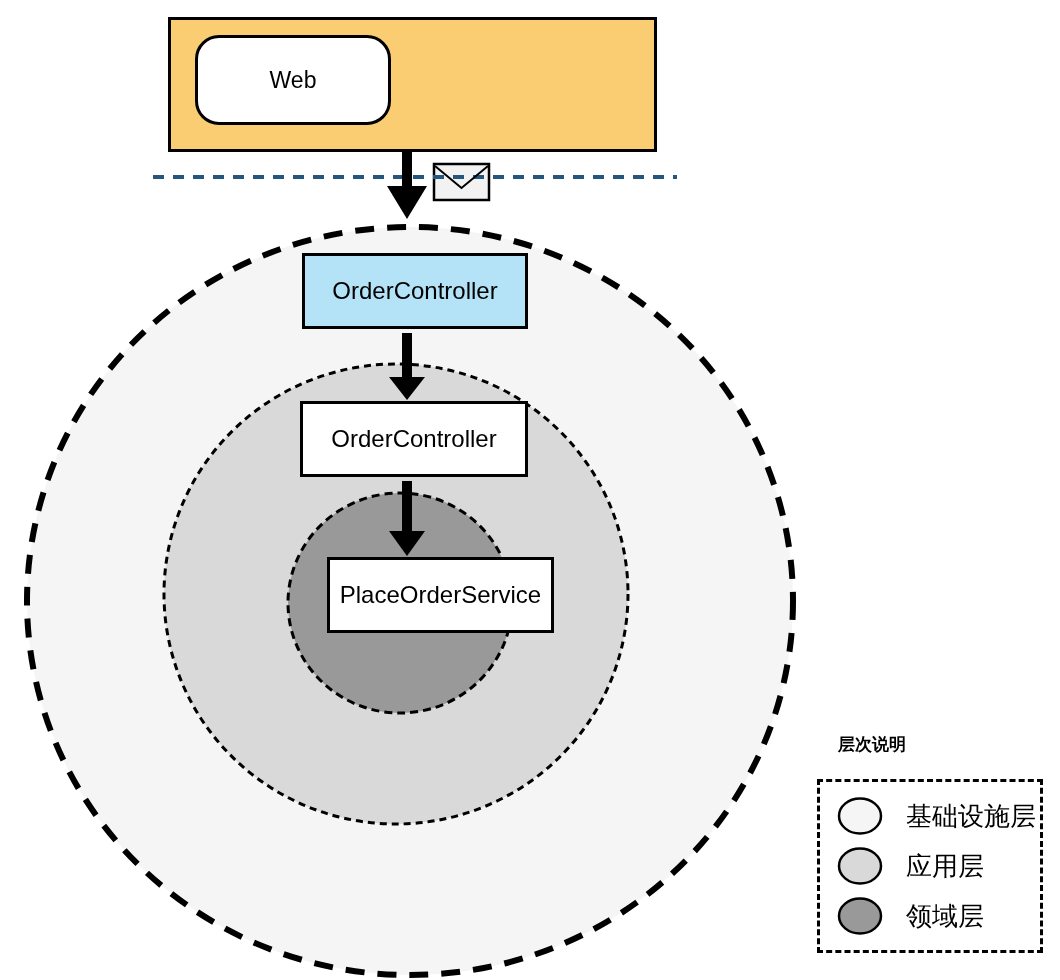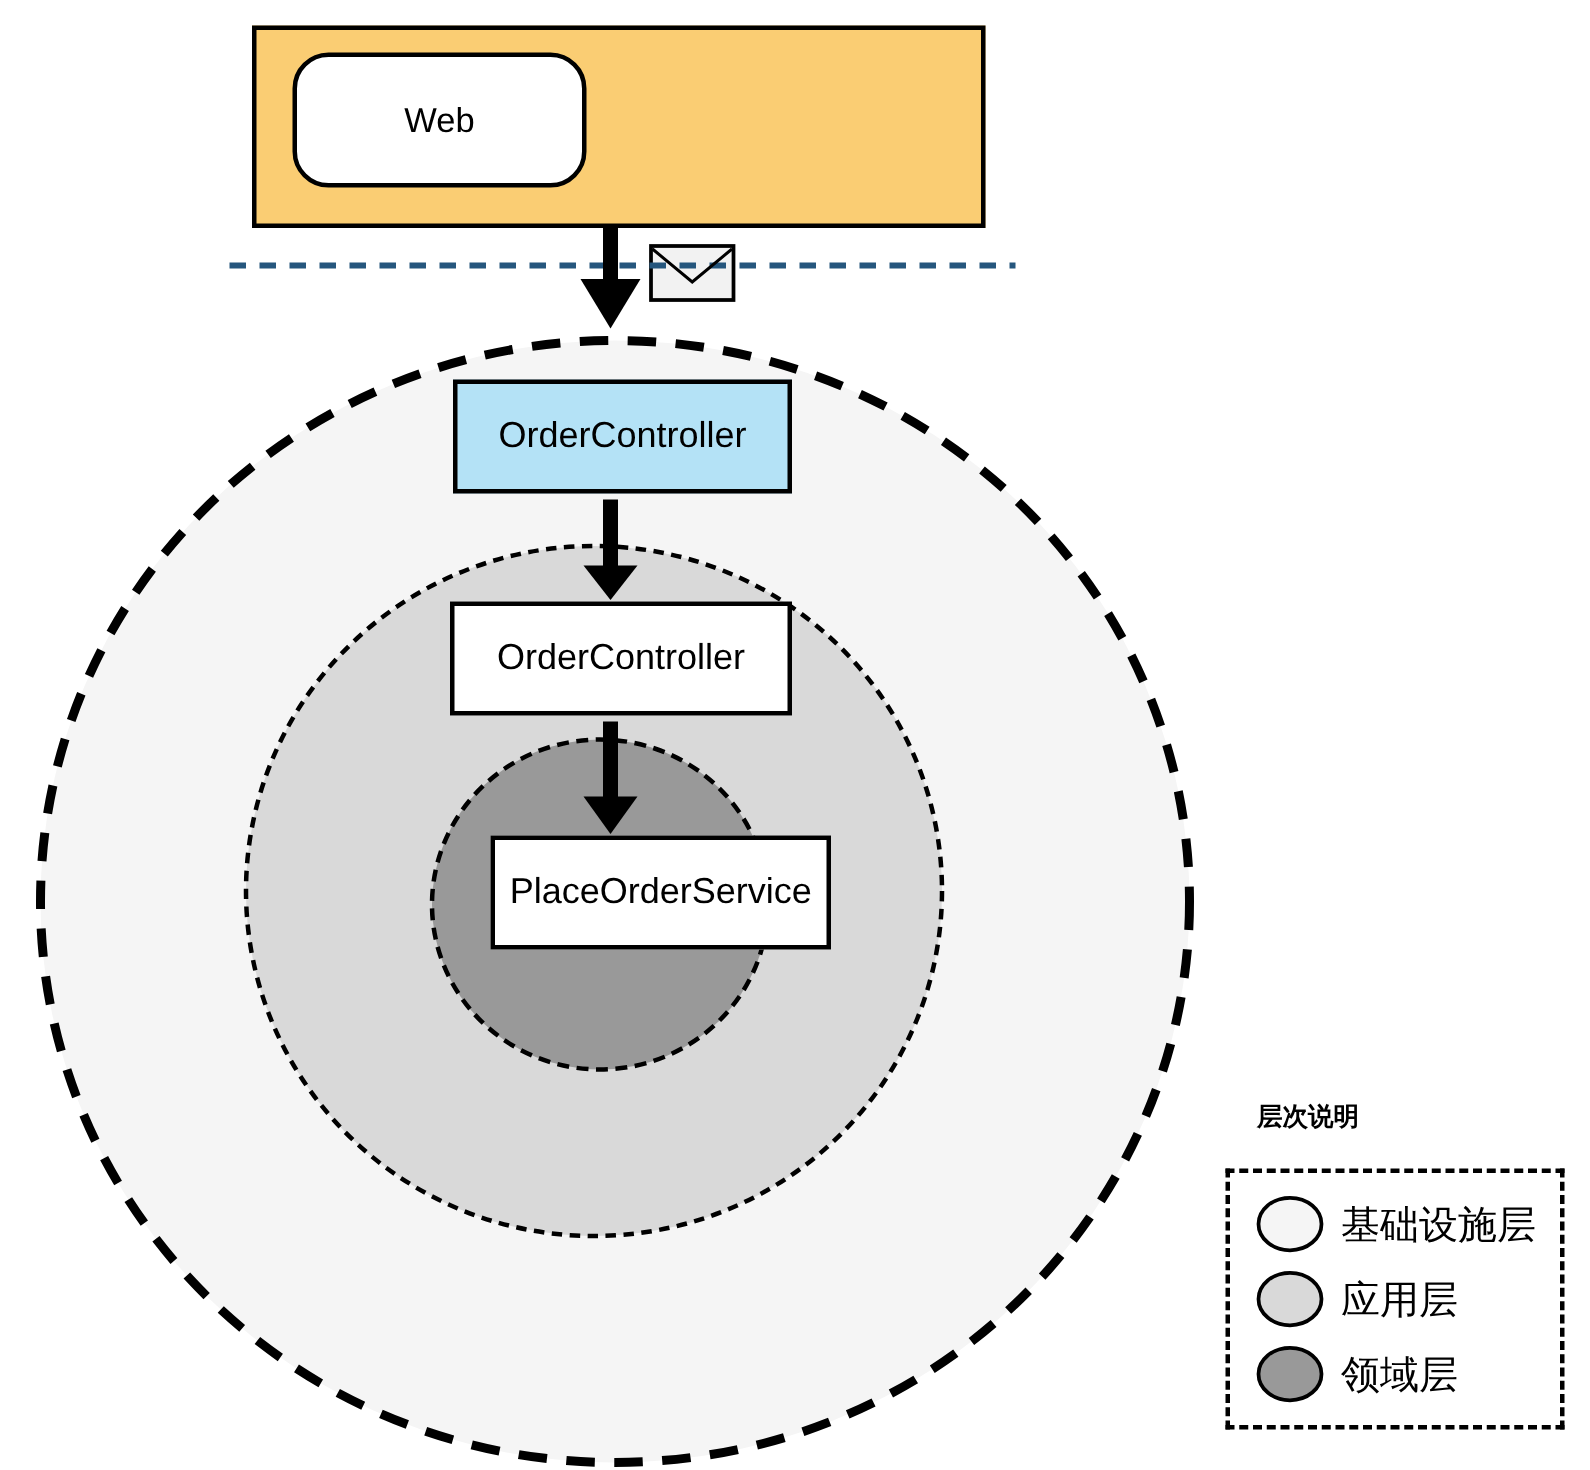--- a/index.html
+++ b/index.html
@@ -64,21 +64,21 @@
     border: 3px dashed #000;
     background: #ffffff;
     display: flex;
     flex-direction: column;
     justify-content: space-evenly;
     padding: 4px 0 4px 17px;
   }
   .legend-row {
     display: flex;
     align-items: center;
-    gap: 11px;
+    gap: 23px;
   }
   .legend-row .label {
     font-size: 26px;
     white-space: nowrap;
   }
   .legend-row svg { flex: 0 0 auto; display: block; }
 </style>
 </head>
 <body>
 

